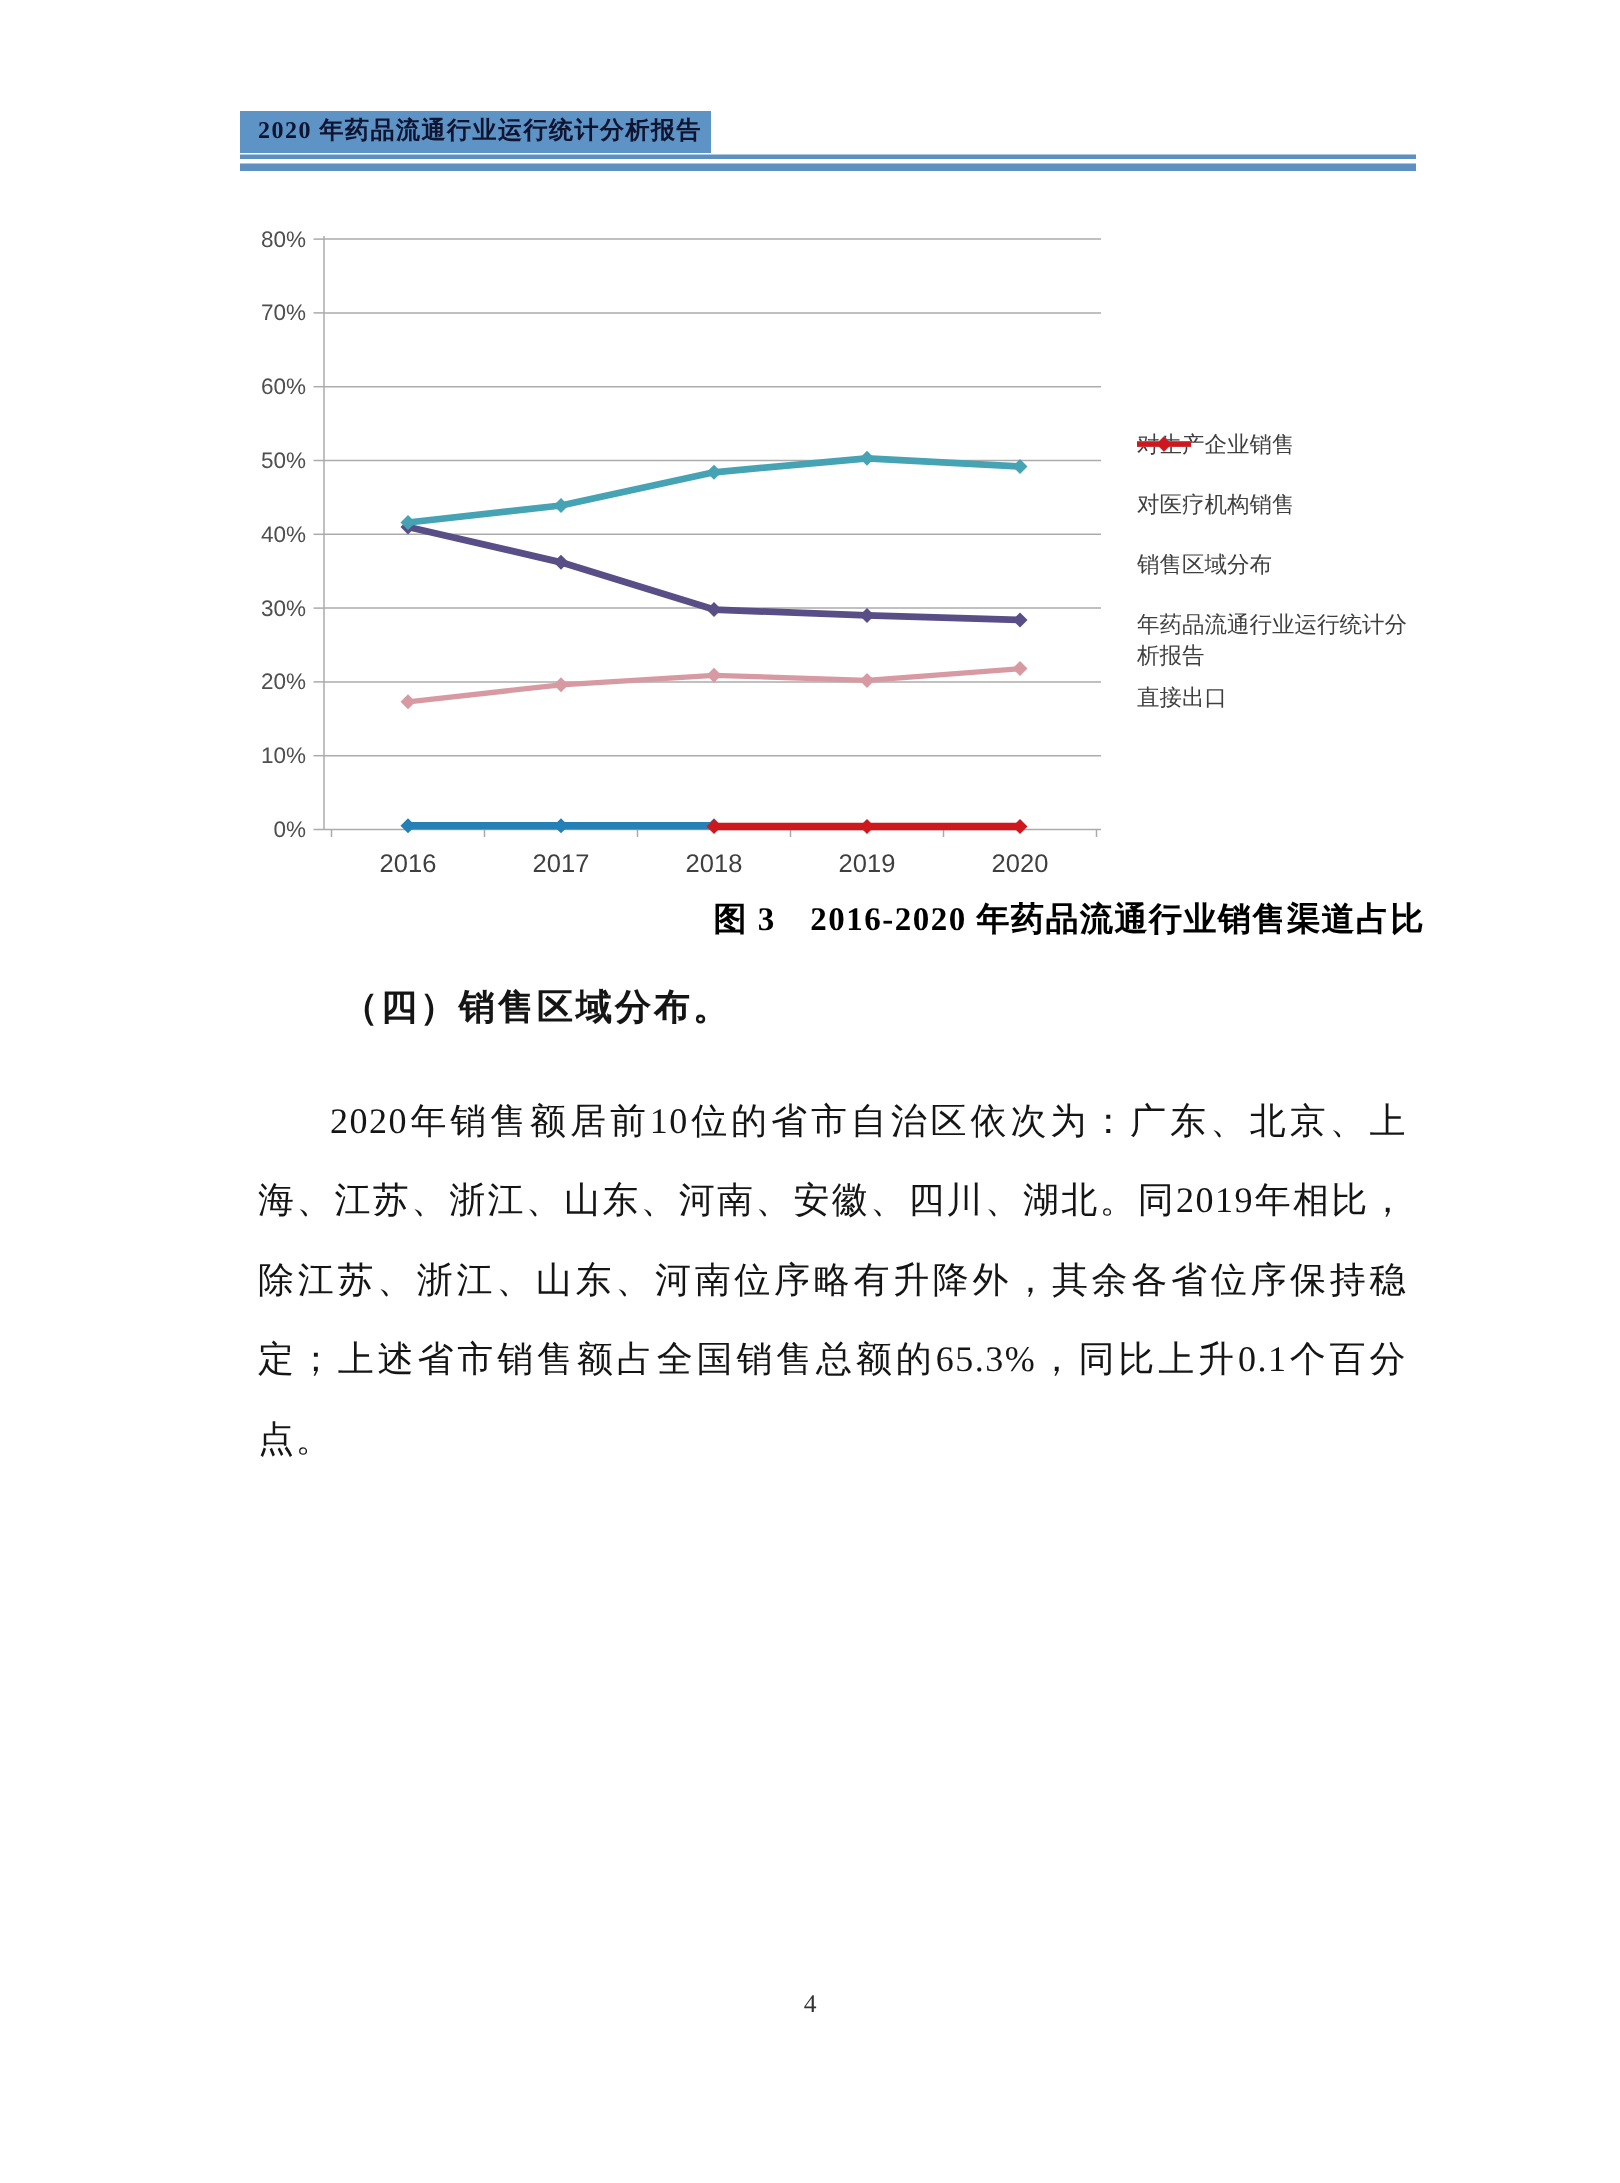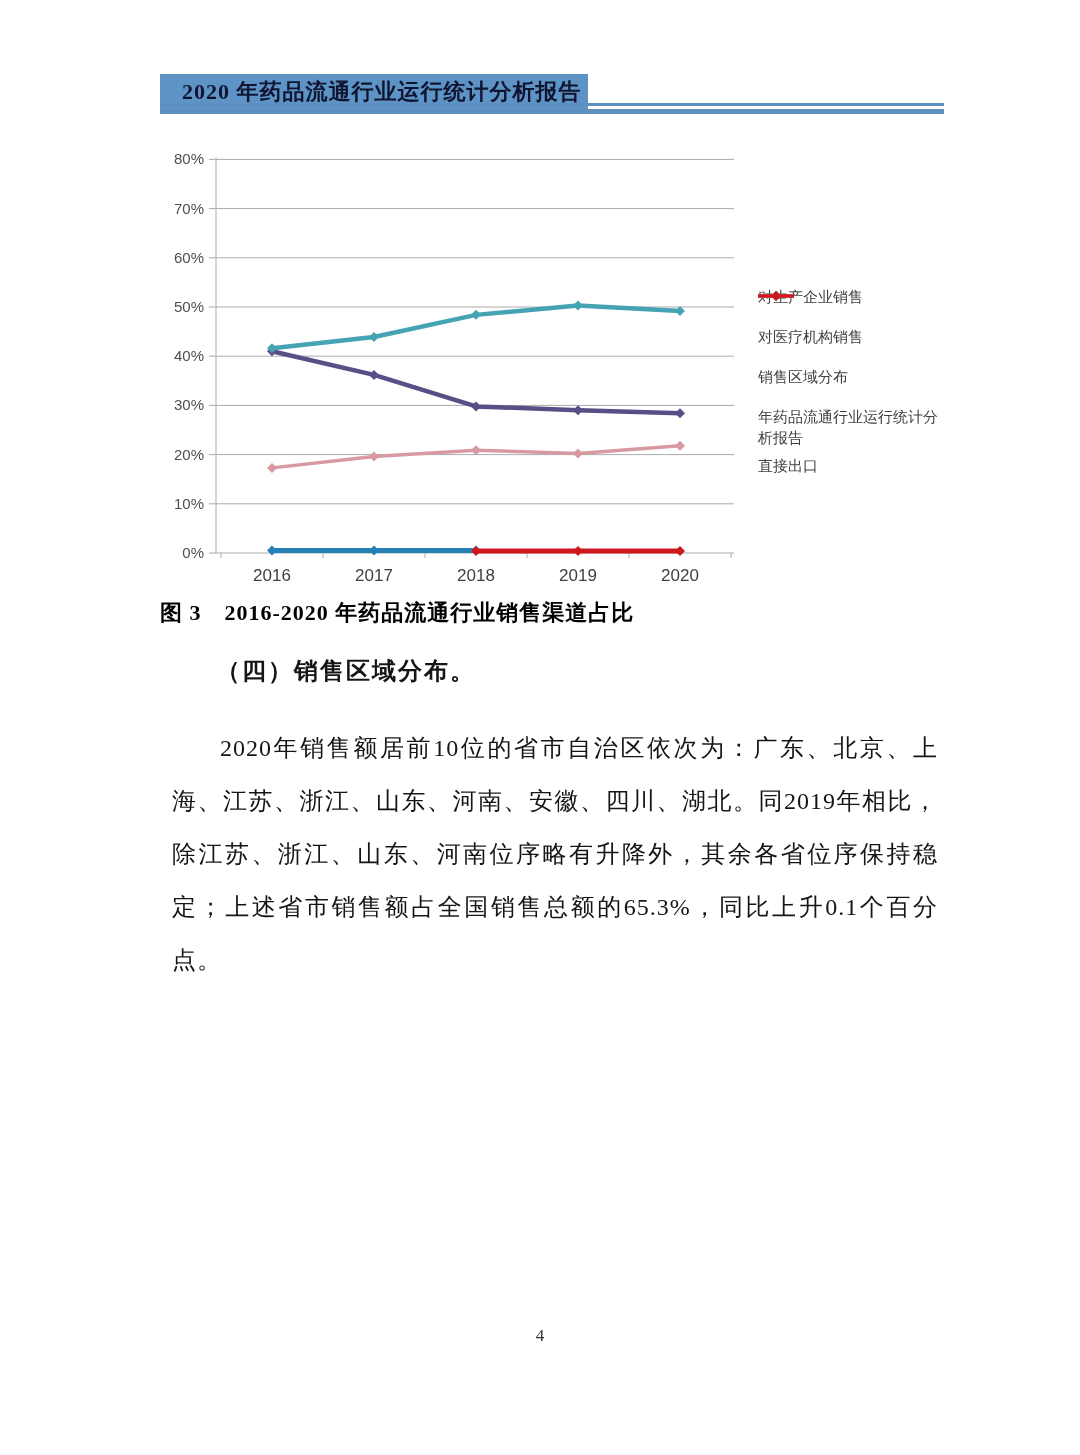--- a/index.html
+++ b/index.html
@@ -9,23 +9,23 @@
     width:1080px; height:1455px;
     background:#ffffff;
     font-family:"Liberation Serif", serif;
     color:#151515;
     overflow:hidden;
   }
   .header-title {
     position:absolute; left:160px; top:74px;
     background:#5E93C5;
     color:#0F1430;
-    font-size:22px; font-weight:bold;
+    font-size:16px; font-weight:bold;
     letter-spacing:1px;
-    padding:3px 6px 4px 22px;
+    padding:3px 6px 4px 12px;
     white-space:nowrap;
   }
   .header-rule {
     position:absolute; left:160px; top:103px;
     width:784px; height:3px;
     border-top:3px solid #5D8FC0;
     border-bottom:5px solid #5D8FC0;
   }
   .chart {
     position:absolute; left:150px; top:140px;
@@ -38,26 +38,26 @@
   }
   .legend-item { display:flex; align-items:flex-start; margin-bottom:19px; }
   .legend-item:last-child { margin-top:-12px; margin-bottom:12px; }
   .legend-marker { flex:0 0 auto; width:36px; height:12px; margin:4px 5px 0 0; }
   .legend-label {
     font-family:"Liberation Sans", sans-serif;
     font-size:15px; line-height:21px; color:#3F3F3F;
   }
   .caption {
     position:absolute; left:160px; top:598px; width:790px;
-    text-align:left;
+    text-align:right;
     font-size:22px; font-weight:bold; color:#000;
     letter-spacing:1px;
   }
   .section-heading {
-    position:absolute; left:160px; top:655px; width:780px;
+    position:absolute; left:172px; top:655px; width:780px;
     padding-left:56px;
     font-size:24px; font-weight:bold;
     letter-spacing:2px;
   }
   .paragraphs {
     position:absolute; left:172px; top:722px; width:766px;
   }
   .paragraphs p {
     margin:0;
     font-size:24px;

